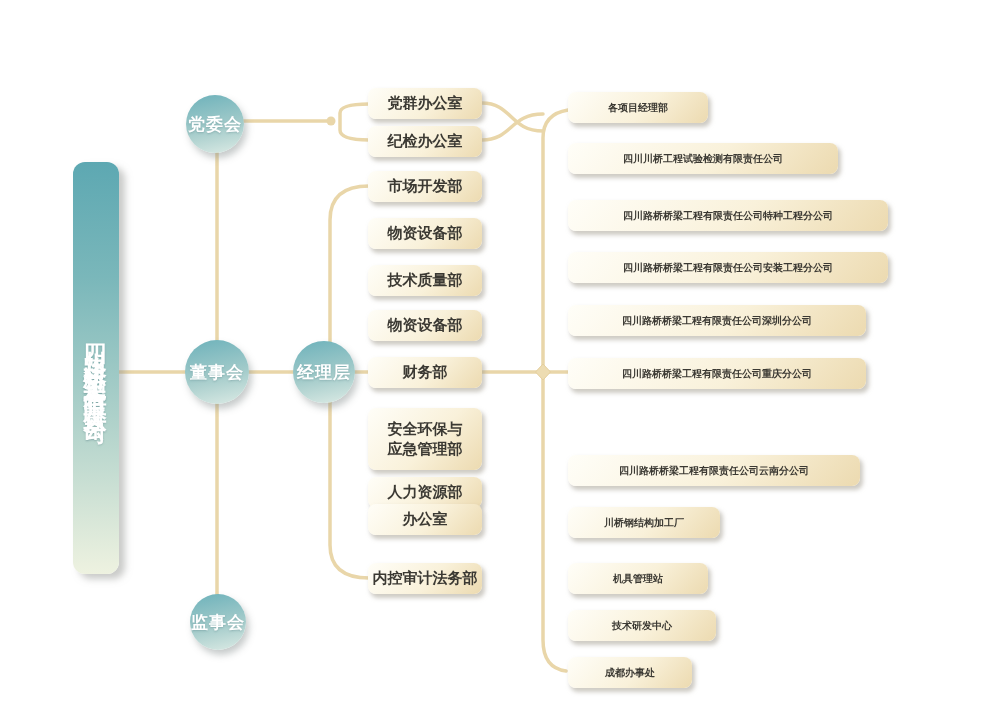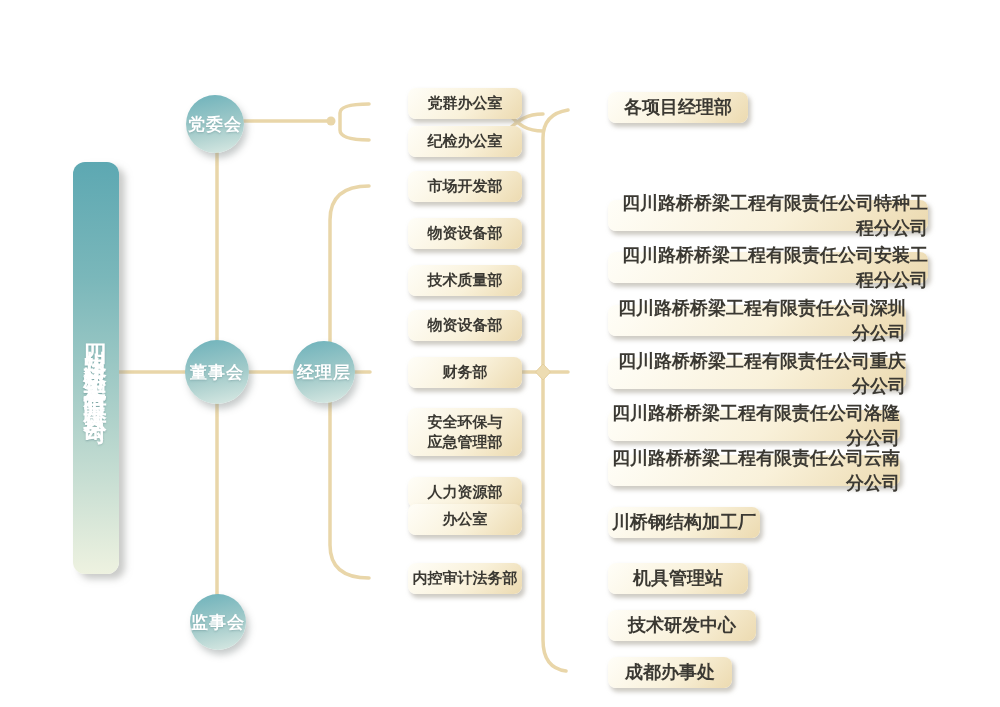--- a/index.html
+++ b/index.html
@@ -27,25 +27,25 @@
     color:#ffffff;font-weight:bold;font-size:17px;letter-spacing:1px;
     display:flex;align-items:center;justify-content:center;
     text-shadow:0 1px 2px rgba(90,130,135,.4);
   }
   .box{
     position:absolute;z-index:2;height:31px;border-radius:8px;
     background:linear-gradient(133deg,#fffef8 0%,#f9f1da 55%,#ecdab0 100%);
     box-shadow:2.5px 3.5px 4px rgba(165,160,148,.55);
     color:#3b3933;font-weight:bold;
     display:flex;align-items:center;justify-content:center;
-    text-align:right;white-space:pre-line;line-height:1.35;margin-left:40px;
+    text-align:left;white-space:pre-line;line-height:1.35;
   }
   .dept{left:368px;width:114px;font-size:15px;}
-  .dept.tall{height:48px;}
-  .sub{left:568px;font-size:18px;}
+  .dept.tall{height:62px;}
+  .sub{left:568px;font-size:10px;}
 </style>
 </head>
 <body>
 
 <div id="stage">
 
   <svg id="connectors" width="1000" height="707" viewBox="0 0 1000 707">
     <g stroke="#e9d6a9" stroke-width="3.5" fill="none" stroke-linecap="round">
 
       <path d="M119 372 H370"></path>
@@ -85,24 +85,24 @@
   <div class="box dept" style="top:265px;">技术质量部</div>
   <div class="box dept" style="top:310px;">物资设备部</div>
   <div class="box dept" style="top:357px;">财务部</div>
   <div class="box dept tall" style="top:408px;">安全环保与
 应急管理部</div>
   <div class="box dept" style="top:477px;">人力资源部</div>
   <div class="box dept" style="top:504px;">办公室</div>
   <div class="box dept" style="top:563px;">内控审计法务部</div>
 
   <div class="box sub" style="top:92px;width:140px;">各项目经理部</div>
+  <div class="box sub" style="top:143px;width:270px;">四川川桥工程试验检测有限责任公司</div>
   <div class="box sub" style="top:200px;width:320px;">四川路桥桥梁工程有限责任公司特种工程分公司</div>
   <div class="box sub" style="top:252px;width:320px;">四川路桥桥梁工程有限责任公司安装工程分公司</div>
   <div class="box sub" style="top:305px;width:298px;">四川路桥桥梁工程有限责任公司深圳分公司</div>
   <div class="box sub" style="top:358px;width:298px;font-family:Liberation Serif, serif;">四川路桥桥梁工程有限责任公司重庆分公司</div>
-  <div class="box sub" style="top:410px;width:292px;">四川路桥桥梁工程有限责任公司洛隆分公司</div>
   <div class="box sub" style="top:455px;width:292px;">四川路桥桥梁工程有限责任公司云南分公司</div>
   <div class="box sub" style="top:507px;width:152px;">川桥钢结构加工厂</div>
   <div class="box sub" style="top:563px;width:140px;">机具管理站</div>
   <div class="box sub" style="top:610px;width:148px;">技术研发中心</div>
   <div class="box sub" style="top:657px;width:124px;">成都办事处</div>
 
 </div>
 
 </body></html>

